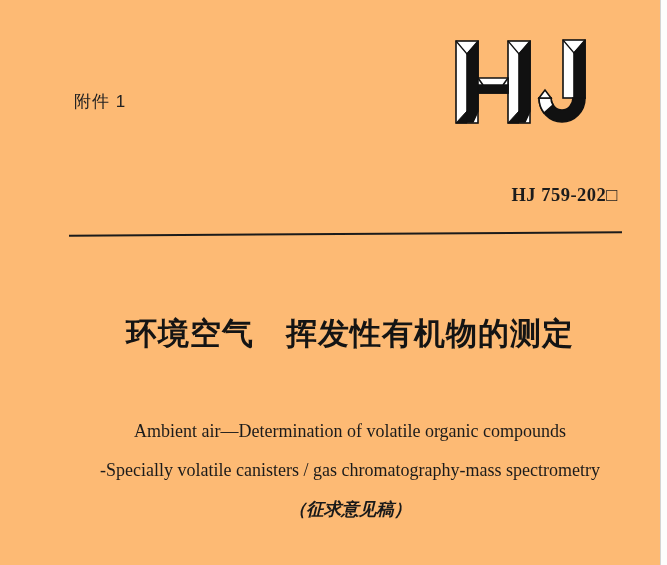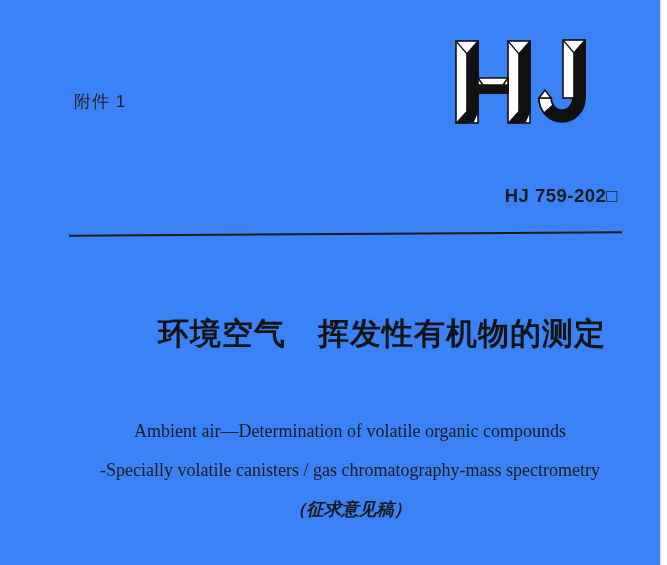--- a/index.html
+++ b/index.html
@@ -3,21 +3,21 @@
 <meta charset="utf-8">
 <style>
   html,body{margin:0;padding:0;}
   body{
     width:667px;height:565px;overflow:hidden;
     background:#f2f2f0;
     font-family:"Liberation Serif", serif;
   }
   .paper{
     position:relative;width:667px;height:565px;
-    background:#3b82f6;color:#1a1a1a;overflow:hidden;
+    background:#fdba74;color:#1a1a1a;overflow:hidden;
   }
   
   .scan-edge{
     position:absolute;top:0;right:6px;width:1px;height:565px;
     background:#d4d4d2;
   }
   .scan-strip{
     position:absolute;top:0;right:0;width:6px;height:565px;
     background:#fdfdfc;
   }
@@ -30,38 +30,38 @@
     position:absolute;left:452px;top:36px;width:140px;height:92px;
   }
   .heading{
     position:absolute;left:75px;top:141px;width:560px;
     font-family:"Liberation Serif", serif;
     font-weight:bold;font-size:34px;letter-spacing:3px;
     white-space:nowrap;color:#141414;
   }
   .std-num{
     position:absolute;right:49px;top:185px;
-    font-family:Liberation Sans, sans-serif;
+    font-family:Liberation Serif, serif;
     font-weight:600;font-size:18.5px;letter-spacing:0.5px;
     color:#1c1c1c;
   }
   .replaces{
     position:absolute;right:48px;top:208px;
     font-family:"Liberation Serif", serif;
     font-size:16.5px;letter-spacing:0.5px;color:#1c1c1c;
   }
   .rule{
     position:absolute;left:69px;top:233px;width:553px;height:2.4px;
     background:#1b1b1b;transform:rotate(-0.35deg);
   }
   .title-cn{
     position:absolute;left:350px;transform:translateX(-50%);
     font-family:Liberation Serif, serif;
     font-weight:bold;font-size:31px;letter-spacing:1px;
-    white-space:nowrap;color:#141414;margin-left:32px;
+    white-space:nowrap;color:#141414;
   }
   .title-cn.l1{top:313px;}
   .title-cn.l2{top:359px;}
   .title-en{
     position:absolute;left:350px;transform:translateX(-50%);
     font-family:"Liberation Serif", serif;
     white-space:nowrap;color:#1b1b1b;
   }
   .title-en.l1{top:421px;font-size:18px;}
   .title-en.l2{top:460px;font-size:18px;}

